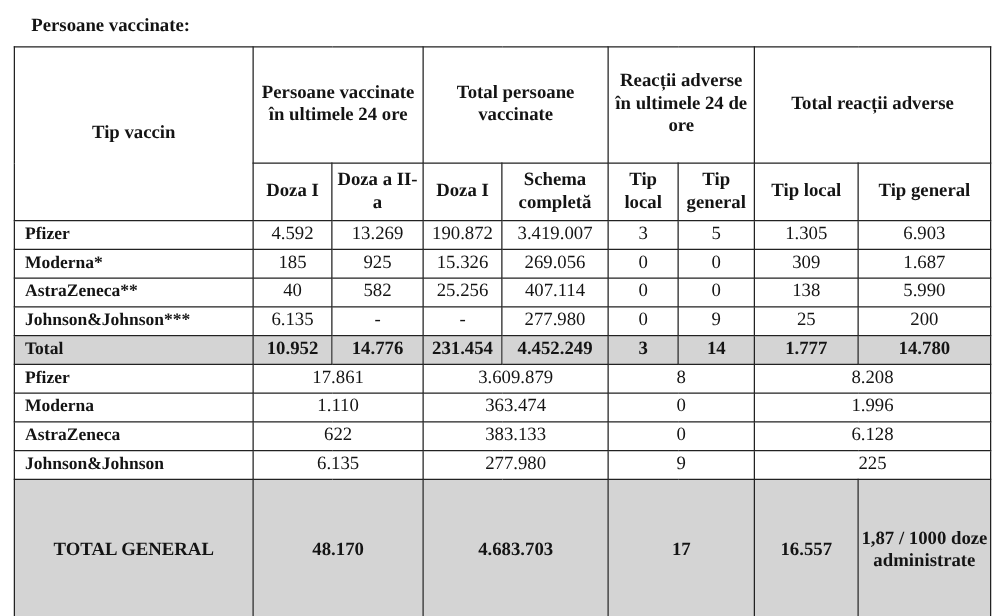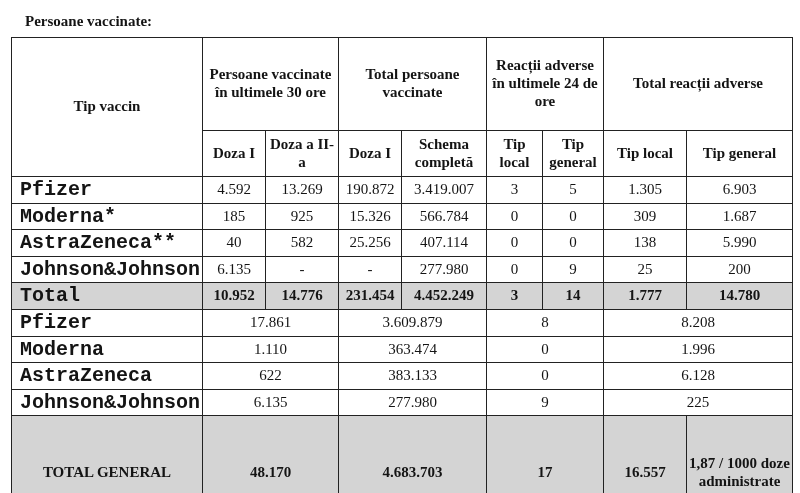--- a/index.html
+++ b/index.html
@@ -32,22 +32,21 @@
     overflow:hidden;
   }
   table.vax th{font-weight:bold;}
   .group-row th{height:93px;font-size:14.5px;}
   .sub-row th{height:46px;font-size:14.5px;}
   tr.data-row{height:23px;}
   tr.data-row td:first-child{
     text-align:left;
     padding-left:8px;
     font-weight:bold;
-    font-size:20px;
-    font-family:Liberation Mono, monospace;
+    font-size:14px;
   }
   tr.total-row td{
     background:var(--highlight);
     font-weight:bold;
     margin-top:36px;
   }
   tr.total-general-row{height:114px;}
   tr.total-general-row td{
     background:var(--highlight);
     font-weight:bold;
@@ -73,21 +72,21 @@
       <col style="width:85px">
       <col style="width:56px">
     <col style="width:61px">
       <col style="width:83px">
       <col style="width:106px">
   </colgroup>
 
   <tbody>
       <tr class="group-row">
     <th rowspan="2" class="th-tipvaccin">Tip vaccin</th>
-    <th colspan="2">Persoane vaccinate în ultimele 30 ore</th>
+    <th colspan="2">Persoane vaccinate în ultimele 24 ore</th>
     <th colspan="2">Total persoane vaccinate</th>
     <th colspan="2">Reacții adverse în ultimele 24 de ore</th>
     <th colspan="2">Total reacții adverse</th>
   </tr>
 
   <tr class="sub-row">
     <th>Doza I</th>
     <th>Doza a II-a</th>
     <th>Doza I</th>
     <th>Schema completă</th>
@@ -106,21 +105,21 @@
     <td>3</td>
     <td>5</td>
     <td>1.305</td>
     <td>6.903</td>
   </tr>
   <tr class="data-row">
     <td>Moderna*</td>
     <td>185</td>
     <td>925</td>
     <td>15.326</td>
-    <td>566.784</td>
+    <td>269.056</td>
     <td>0</td>
     <td>0</td>
     <td>309</td>
     <td>1.687</td>
   </tr>
   <tr class="data-row">
     <td>AstraZeneca**</td>
     <td>40</td>
     <td>582</td>
     <td>25.256</td>

